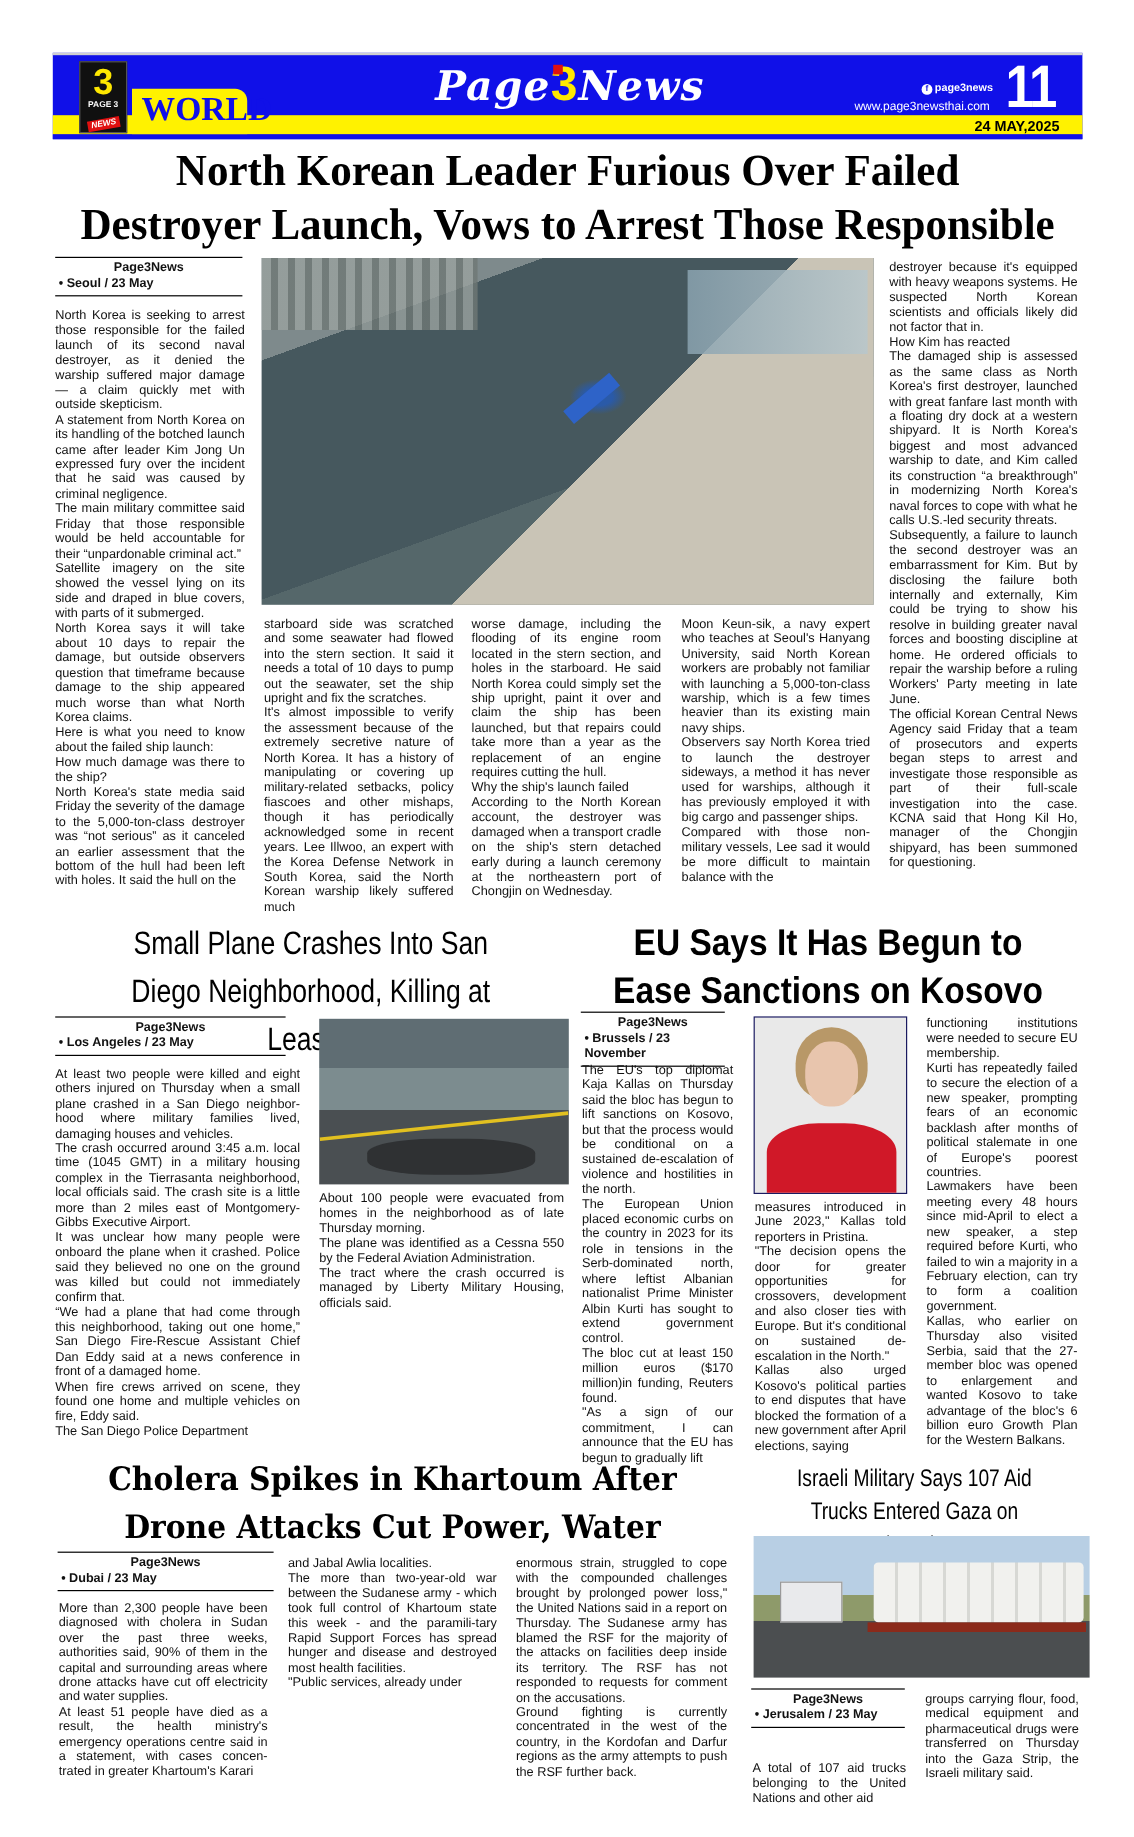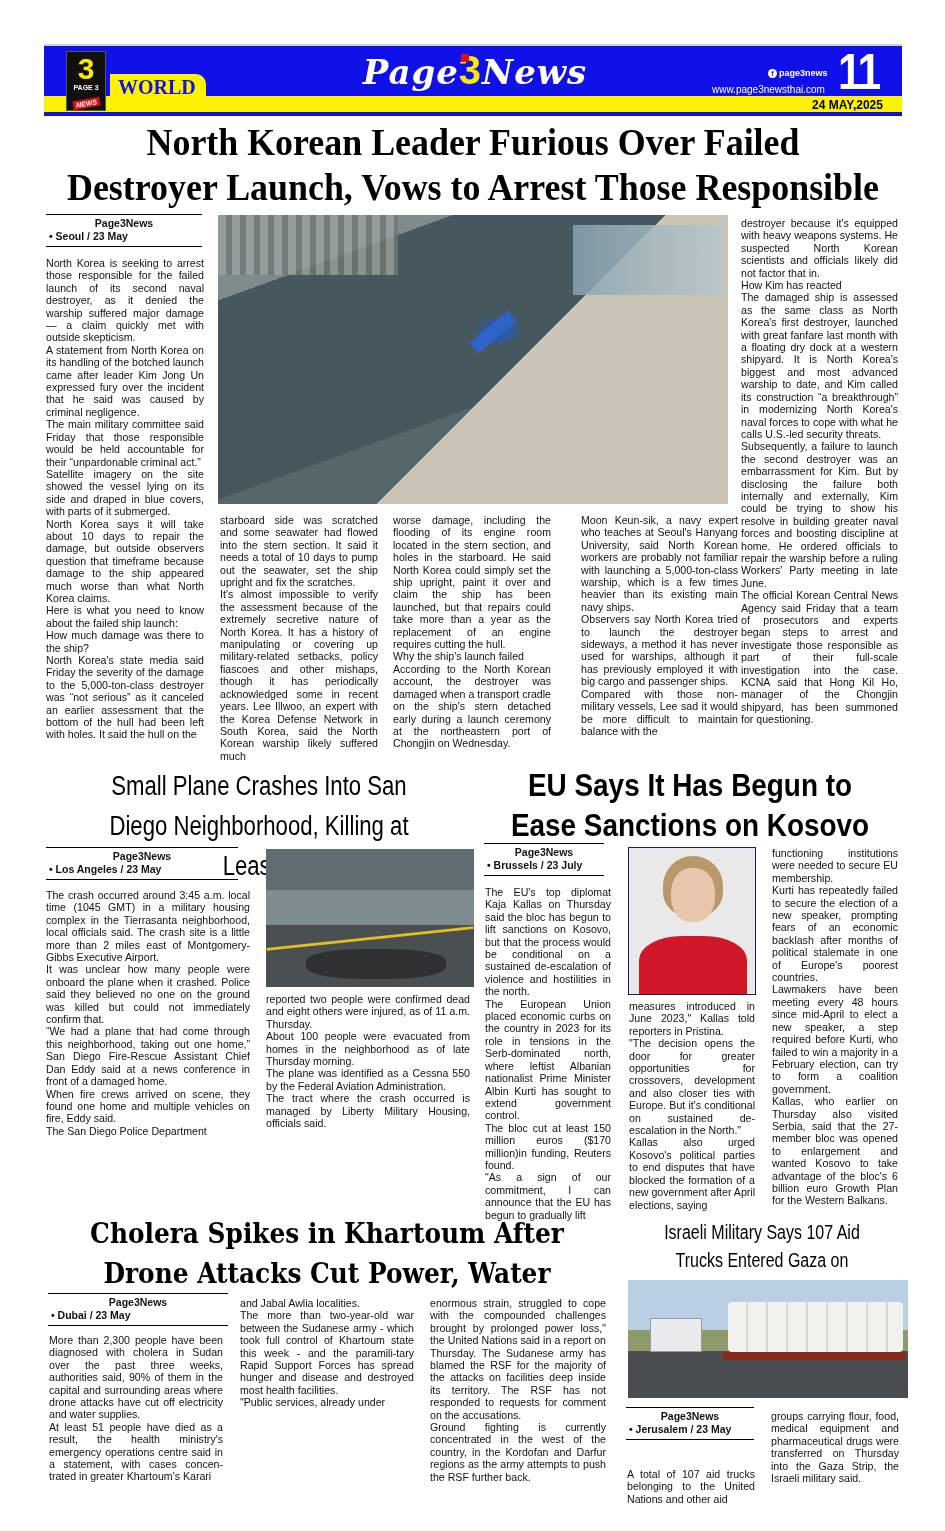--- a/index.html
+++ b/index.html
@@ -10,21 +10,21 @@
 
   
   .masthead { left: 44px; top: 44px; width: 858px; height: 72px; background: #1010e8; border-top: 2px solid #d0d0d0; }
   .mast-yellow-left { left: 110px; top: 74px; width: 96px; height: 38px; background: #fff200; border-top-right-radius: 10px; }
   .mast-yellow-bottom { left: 44px; top: 96px; width: 858px; height: 16px; background: #fff200; }
   .mast-bottom-line { left: 44px; top: 112px; width: 858px; height: 4px; background: #1010e8; }
   .logo-box { left: 66px; top: 51px; width: 40px; height: 60px; background: #101010; border: 1px solid #555; text-align: center; }
   .logo-3 { color: #ffe800; font-family: "Liberation Sans", sans-serif; font-weight: bold; font-size: 30px; line-height: 30px; display: block; margin-top: 2px; }
   .logo-page { color: #fff; font-size: 7px; font-weight: bold; display: block; line-height: 8px; }
   .logo-news { color: #fff; background: #e01010; font-size: 7px; font-weight: bold; font-style: italic; display: inline-block; padding: 1px 3px; margin-top: 3px; transform: rotate(-10deg); }
-  .section-label { left: 118px; top: 76px; font-family: "Liberation Serif", serif; font-weight: bold; font-size: 20px; color: #1010e8; letter-spacing: 0px; }
+  .section-label { left: 118px; top: 76px; font-family: "Liberation Serif", serif; font-weight: bold; font-size: 28px; color: #1010e8; letter-spacing: 0px; }
   .brand { left: 330px; top: 48px; width: 290px; text-align: center; font-family: "DejaVu Serif", serif; font-weight: bold; font-size: 34px; color: #fff; letter-spacing: 1px; font-style: italic; }
   .brand .brand-3 { color: #ffe800; font-style: normal; font-family: "Liberation Sans", sans-serif; font-size: 40px; position: relative; }
   .brand .brand-3::before { content: ""; position: absolute; left: 2px; top: 6px; width: 8px; height: 8px; background: #e01010; }
   .social { left: 768px; top: 68px; font-size: 9px; color: #fff; font-weight: bold; }
   .social .fb { display: inline-block; width: 9px; height: 9px; border-radius: 50%; background: #fff; color: #1010e8; font-size: 7px; text-align: center; line-height: 9px; margin-right: 2px; }
   .website { left: 712px; top: 84px; font-size: 10px; color: #fff; font-weight: normal; }
   .page-num { left: 838px; top: 46px; font-size: 50px; font-weight: bold; color: #fff; font-family: "Liberation Sans", sans-serif; line-height: 52px; letter-spacing: -2px; transform: scaleX(0.85); transform-origin: left; }
   .date { left: 812px; top: 98px; font-size: 12px; font-weight: bold; color: #000; }
 
   
@@ -131,21 +131,21 @@
   <p>starboard side was scratched and some seawater had flowed into the stern section. It said it needs a total of 10 days to pump out the seawater, set the ship upright and fix the scratches.</p>
   <p>It's almost impossible to verify the assessment because of the extremely secretive nature of North Korea. It has a history of manipulating or covering up military-related setbacks, policy fiascoes and other mishaps, though it has periodically acknowledged some in recent years. Lee Illwoo, an expert with the Korea Defense Network in South Korea, said the North Korean warship likely suffered much</p>
 </div>
 
 <div class="abs col" style="left:393px; top:514px; width:158px;">
   <p>worse damage, including the flooding of its engine room located in the stern section, and holes in the starboard. He said North Korea could simply set the ship upright, paint it over and claim the ship has been launched, but that repairs could take more than a year as the replacement of an engine requires cutting the hull.</p>
   <p>Why the ship's launch failed</p>
   <p>According to the North Korean account, the destroyer was damaged when a transport cradle on the ship's stern detached early during a launch ceremony at the northeastern port of Chongjin on Wednesday.</p>
 </div>
 
-<div class="abs col" style="left:568px; top:514px; width:157px;margin-left:13px;">
+<div class="abs col" style="left:568px; top:514px; width:157px;">
   <p>Moon Keun-sik, a navy expert who teaches at Seoul's Hanyang University, said North Korean workers are probably not familiar with launching a 5,000-ton-class warship, which is a few times heavier than its existing main navy ships.</p>
   <p>Observers say North Korea tried to launch the destroyer sideways, a method it has never used for warships, although it has previously employed it with big cargo and passenger ships.</p>
   <p>Compared with those non-military vessels, Lee sad it would be more difficult to maintain balance with the</p>
 </div>
 
 <div class="abs col" style="left:741px; top:217px; width:157px;">
   <p>destroyer because it's equipped with heavy weapons systems. He suspected North Korean scientists and officials likely did not factor that in.</p>
   <p>How Kim has reacted</p>
   <p>The damaged ship is assessed as the same class as North Korea's first destroyer, launched with great fanfare last month with a floating dry dock at a western shipyard. It is North Korea's biggest and most advanced warship to date, and Kim called its construction “a breakthrough” in modernizing North Korea's naval forces to cope with what he calls U.S.-led security threats.</p>
   <p>Subsequently, a failure to launch the second destroyer was an embarrassment for Kim. But by disclosing the failure both internally and externally, Kim could be trying to show his resolve in building greater naval forces and boosting discipline at home. He ordered officials to repair the warship before a ruling Workers' Party meeting in late June.</p>
@@ -158,48 +158,48 @@
 </div>
 
 <div class="abs" style="left:46px; top:847px; width:192px;">
   <div class="byline">
     <span class="src">Page3News</span>
     <span class="loc">• Los Angeles / 23  May</span>
   </div>
 </div>
 
 <div class="abs col" style="left:46px; top:889px; width:204px;">
+  <p>At least two people were killed and eight others injured on Thursday when a small plane crashed in a San Diego neighbor-hood where military families lived, damaging houses and vehicles.</p>
   <p>The crash occurred around 3:45 a.m. local time (1045 GMT) in a military housing complex in the Tierrasanta neighborhood, local officials said. The crash site is a little more than 2 miles east of Montgomery-Gibbs Executive Airport.</p>
   <p>It was unclear how many people were onboard the plane when it crashed. Police said they believed no one on the ground was killed but could not immediately confirm that.</p>
   <p>“We had a plane that had come through this neighborhood, taking out one home,” San Diego Fire-Rescue Assistant Chief Dan Eddy said at a news conference in front of a damaged home.</p>
   <p>When fire crews arrived on scene, they found one home and multiple vehicles on fire, Eddy said.</p>
   <p>The San Diego Police Department</p>
 </div>
 
 <div class="abs img img-crash" title="Crash scene with police and debris on street">
   <div class="tape"></div>
   <div class="debris"></div>
 </div>
 
 <div class="abs col" style="left:266px; top:993px; width:204px;">
-  <p>reported two people were confirmed dead and eight others were injured, as of 11 a.m. Thursday.</p>
   <p>About 100 people were evacuated from homes in the neighborhood as of late Thursday morning.</p>
   <p>The plane was identified as a Cessna 550 by the Federal Aviation Administration.</p>
   <p>The tract where the crash occurred is managed by Liberty Military Housing, officials said.</p>
 </div>
 
 <div class="abs h-eu">
   <div>EU Says It Has Begun to</div>
   <div>Ease Sanctions on Kosovo</div>
 </div>
 
 <div class="abs" style="left:484px; top:843px; width:120px;">
   <div class="byline">
     <span class="src">Page3News</span>
-    <span class="loc">• Brussels / 23 July</span>
+    <span class="loc">• Brussels / 23 November</span>
   </div>
 </div>
 
 <div class="abs col" style="left:485px; top:886px; width:126px;">
   <p>The EU's top diplomat Kaja Kallas on Thursday said the bloc has begun to lift sanctions on Kosovo, but that the process would be conditional on a sustained de-escalation of violence and hostilities in the north.</p>
   <p>The European Union placed economic curbs on the country in 2023 for its role in tensions in the Serb-dominated north, where leftist Albanian nationalist Prime Minister Albin Kurti has sought to extend government control.</p>
   <p>The bloc cut at least 150 million euros ($170 million)in funding, Reuters found.</p>
   <p>"As a sign of our commitment, I can announce that the EU has begun to gradually lift</p>
 </div>
 

